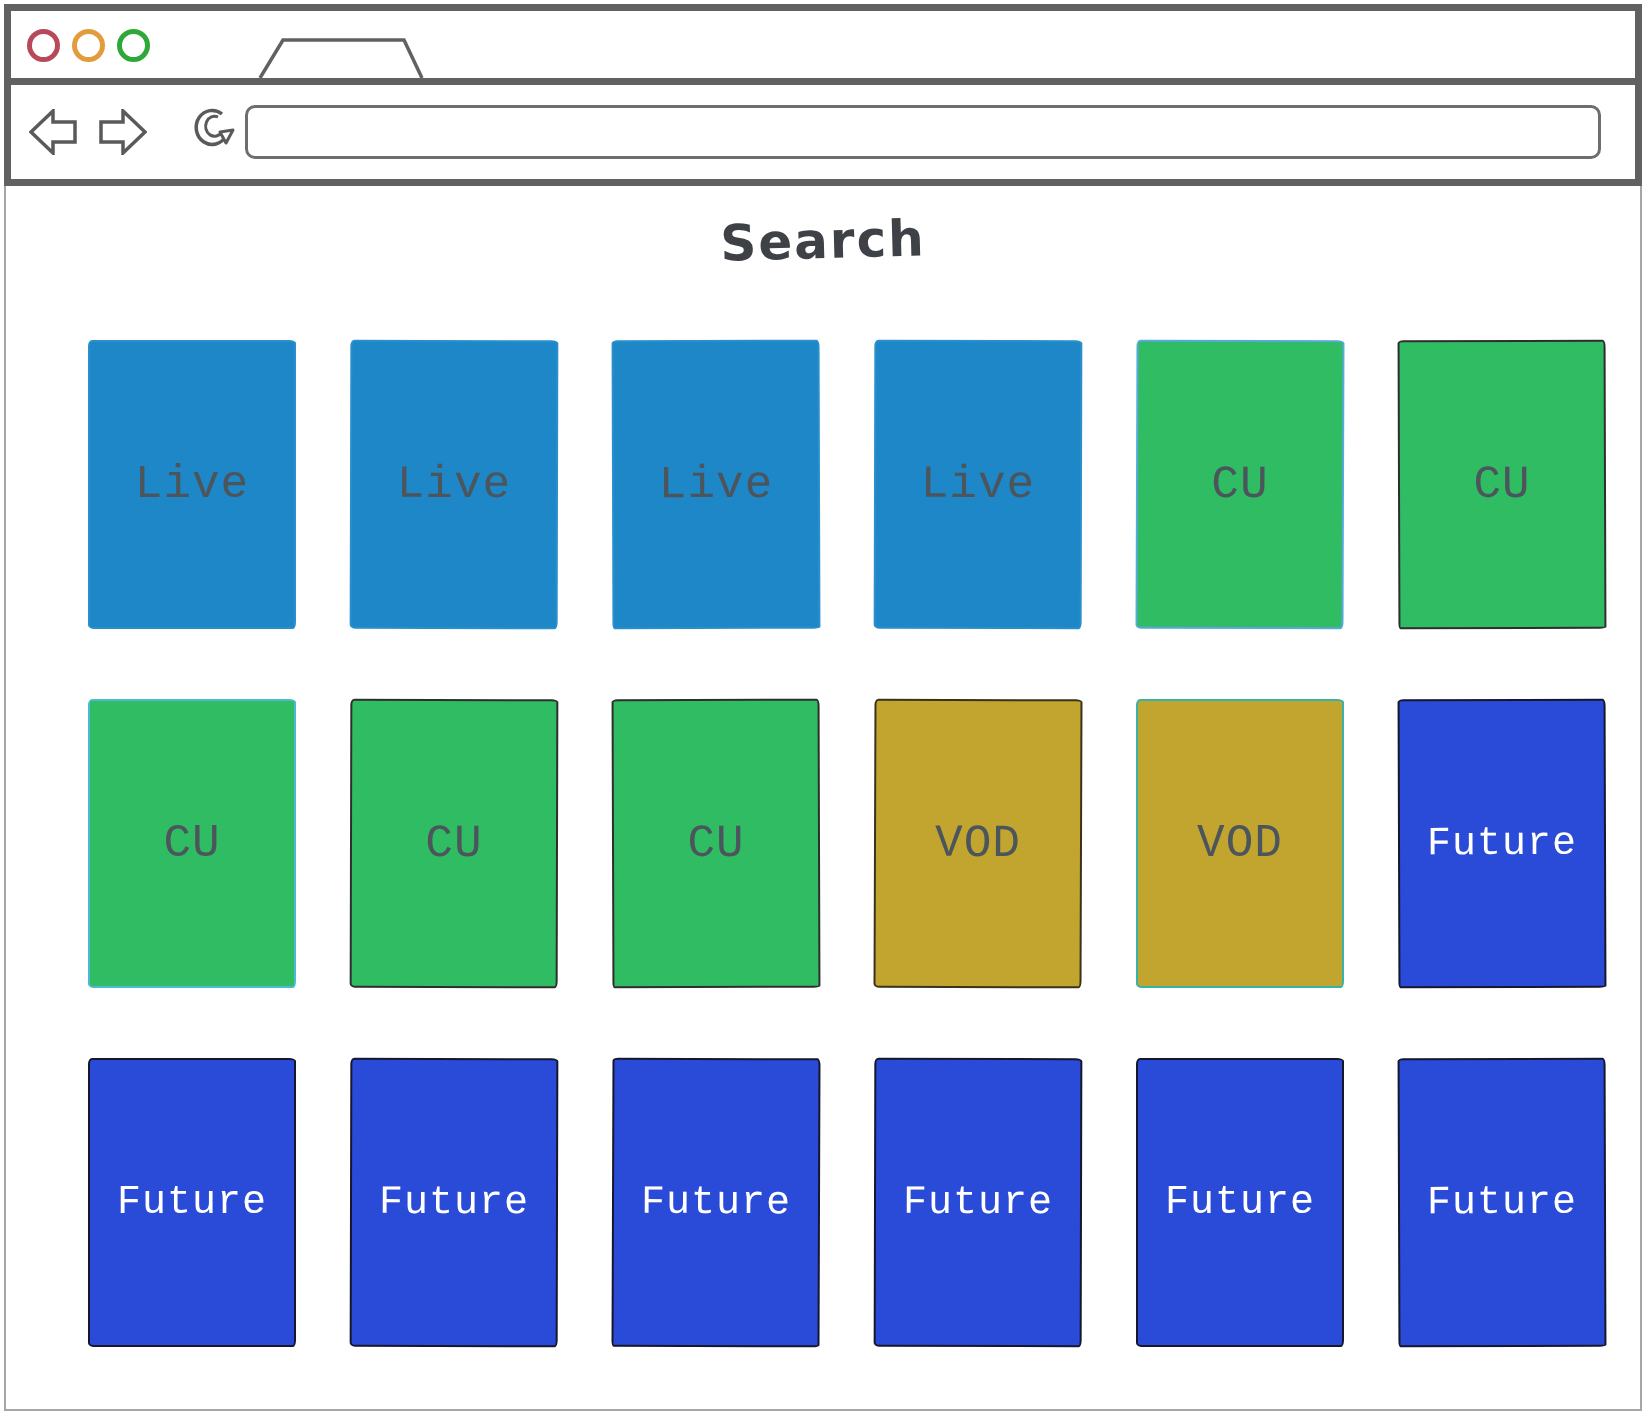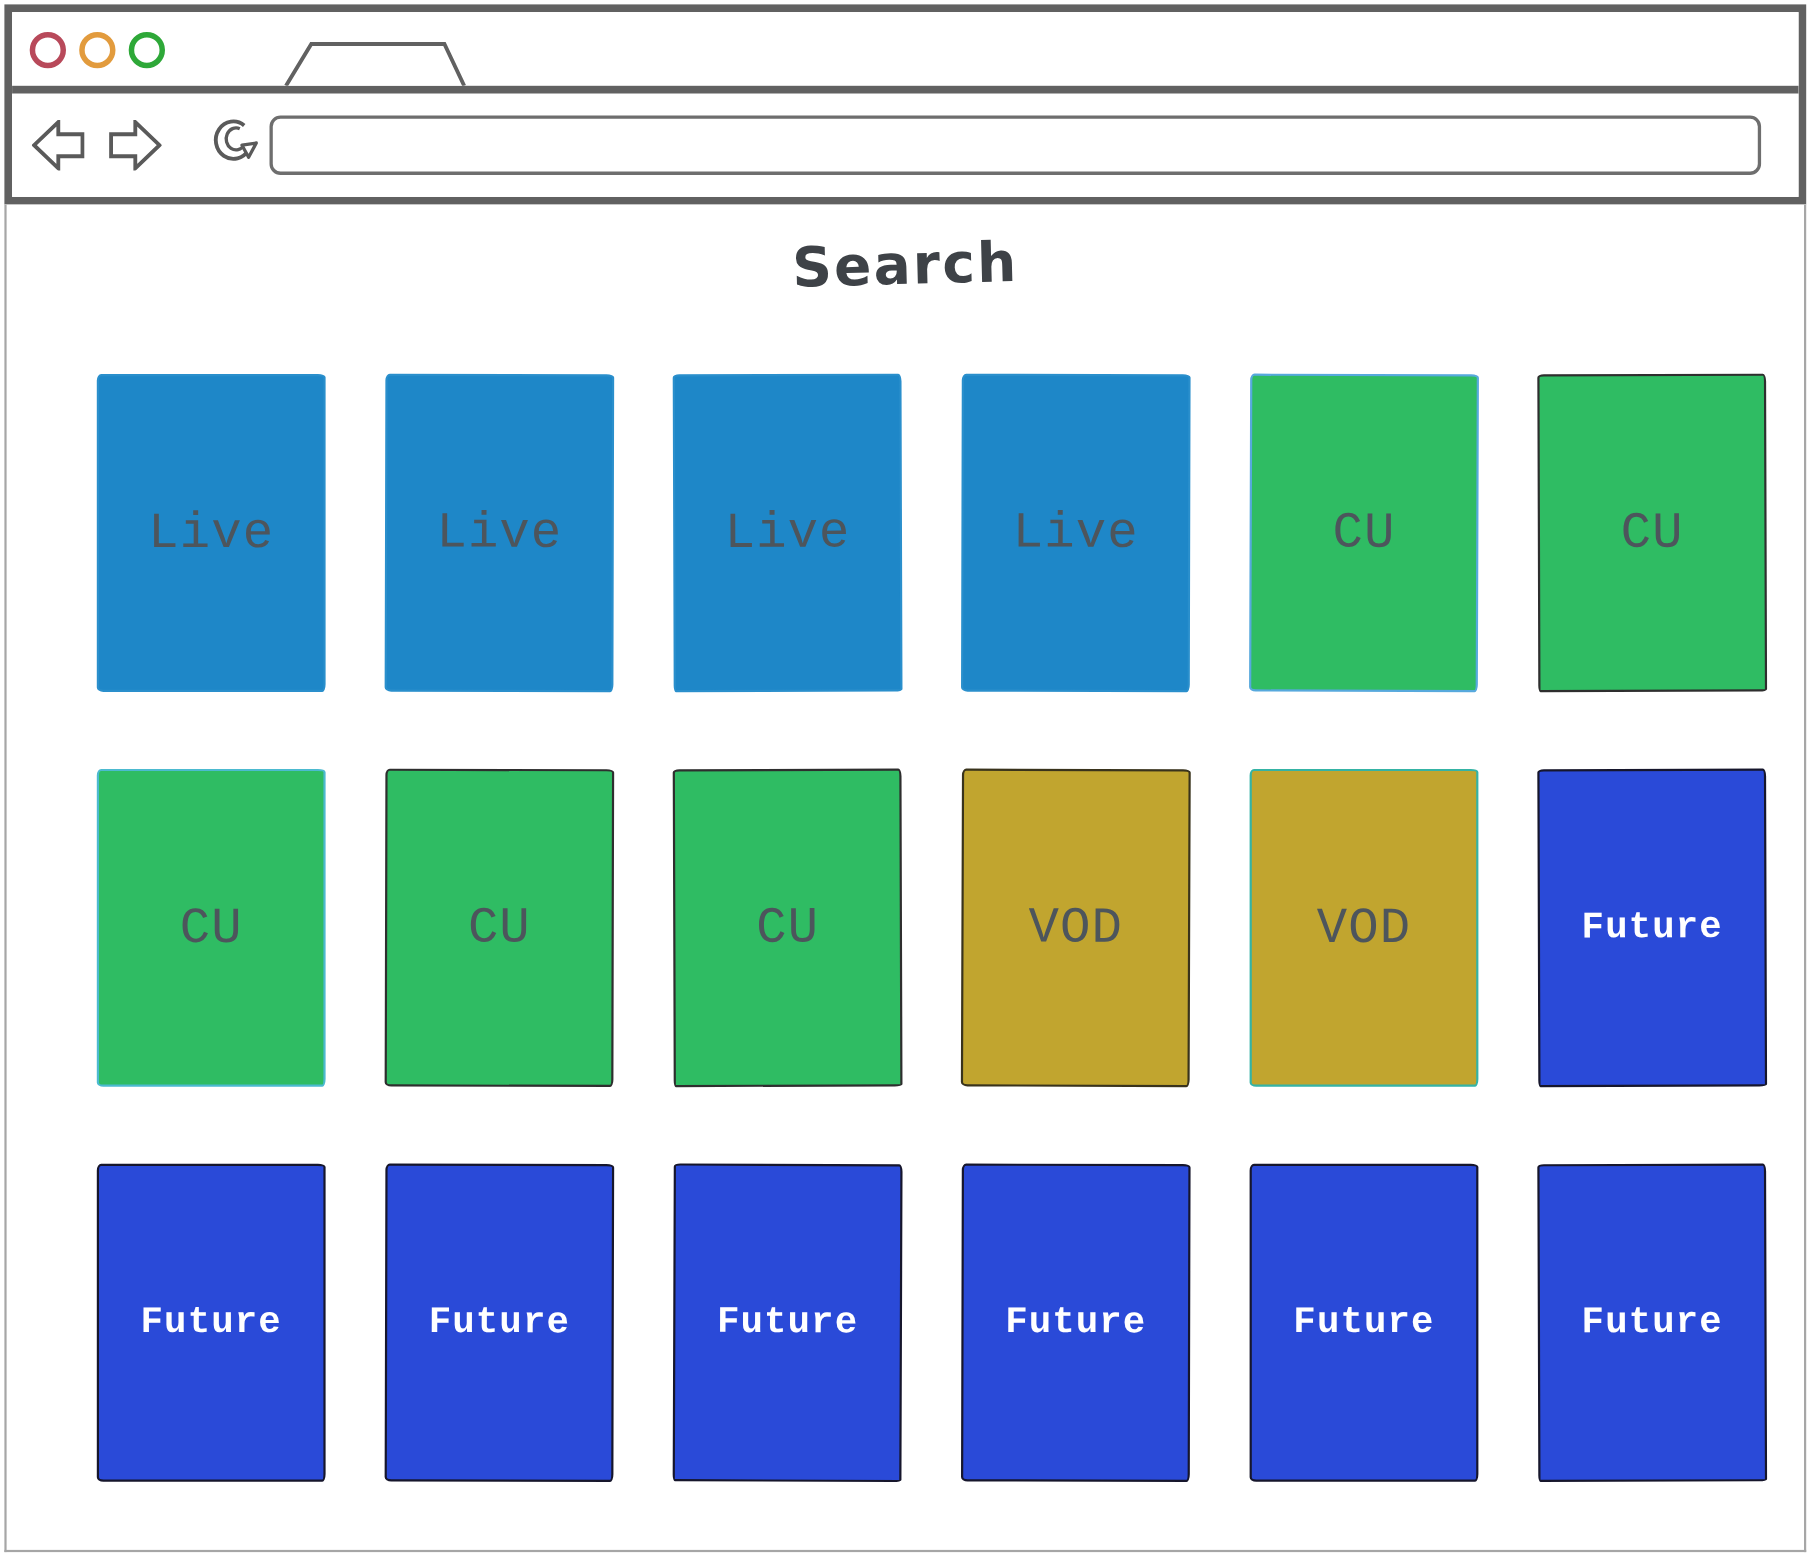--- a/index.html
+++ b/index.html
@@ -65,21 +65,21 @@
     cursor:pointer;
   }
   
   .card:nth-child(2n){transform:rotate(.14deg);}
   .card:nth-child(3n){transform:rotate(-.18deg);border-radius:6px 3px 7px 2px / 3px 7px 2px 6px;}
   .card:nth-child(5n){transform:rotate(.2deg);}
   .card-label{
     font-family:"Liberation Mono","DejaVu Sans Mono",monospace;
     font-size:46px;font-weight:normal;letter-spacing:1px;
   }
-  .card-label.light{font-size:34px;font-weight:bold;}
+  .card-label.light{font-size:40px;font-weight:normal;}
 </style>
 </head>
 <body>
 
 <div class="chrome">
   <div class="titlebar">
     <div class="controls">
       <span class="winctl" style="border-color: rgb(184, 73, 90);"></span>
       <span class="winctl" style="border-color: rgb(226, 155, 61);"></span>
       <span class="winctl" style="border-color: rgb(46, 168, 56);"></span>

